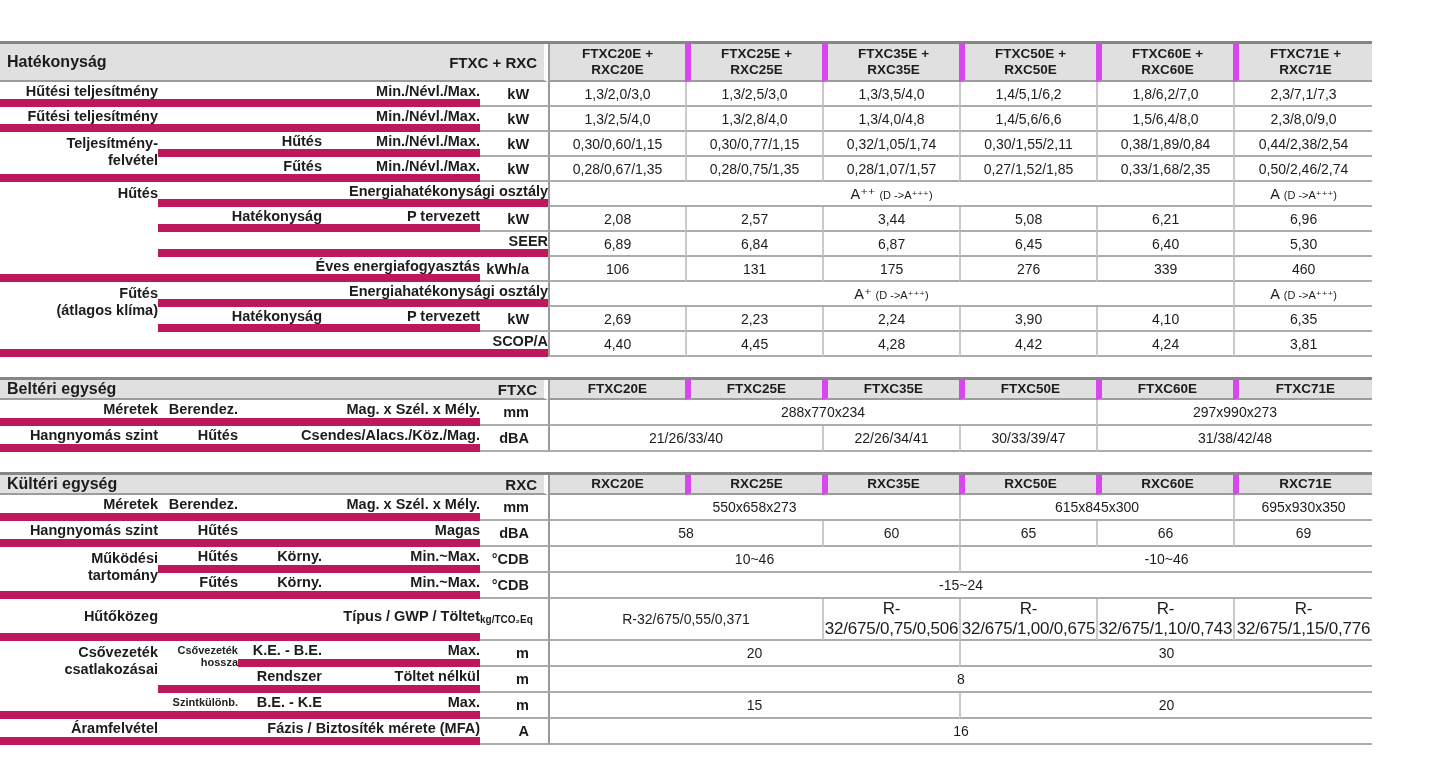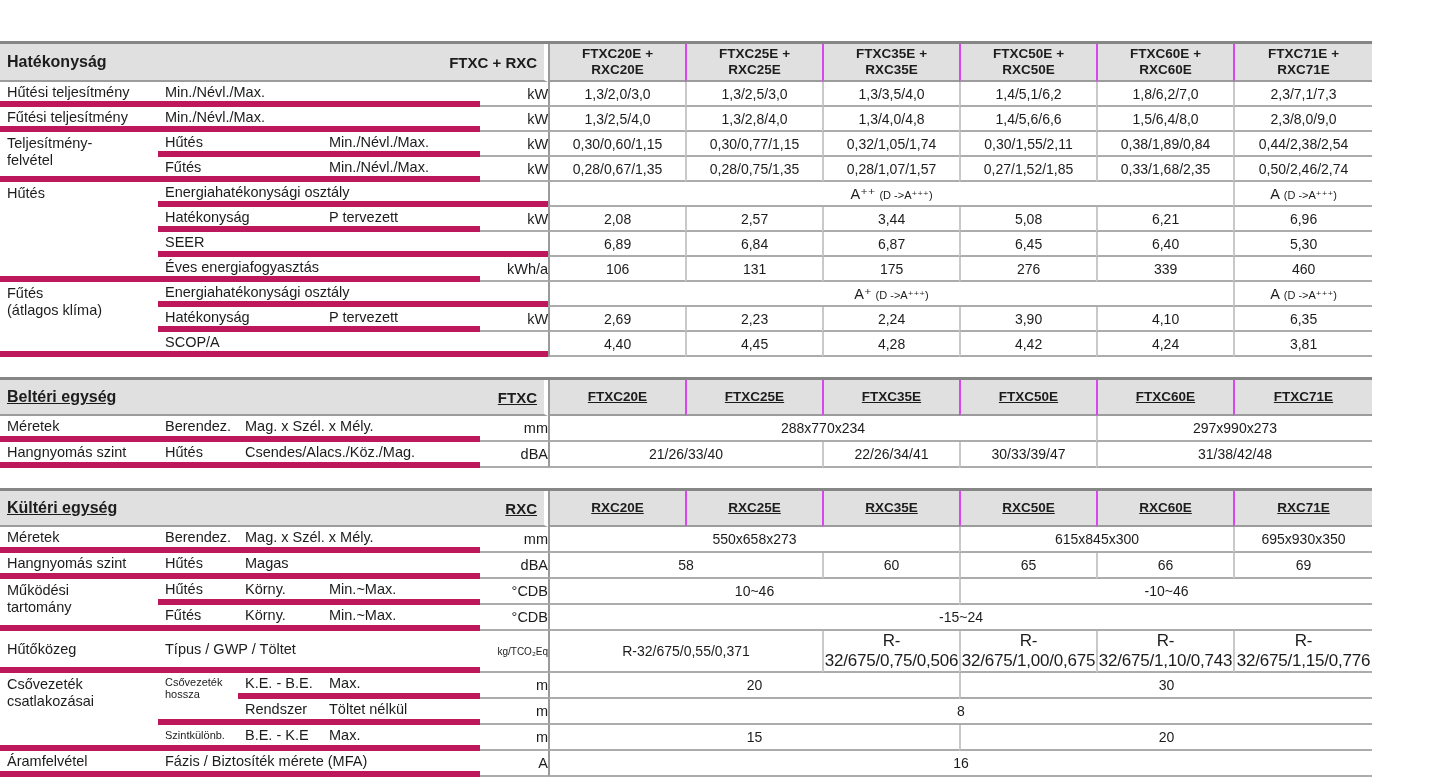--- a/index.html
+++ b/index.html
@@ -24,33 +24,33 @@
     background: #e0e0e0; border-bottom: 2px solid #9c9c9c;
     border-right: 4px solid #ffffff;
   }
   .band-inner { display: flex; justify-content: space-between; align-items: center; padding: 0 7px; }
   .band-title { font-weight: bold; font-size: 16px; }
   .band-code  { font-weight: bold; font-size: 15px; }
 
   
   .col-h {
     background: #e0e0e0; border-bottom: 2px solid #9c9c9c;
-    border-left: 2px solid #d946ef;
+    border-left: 6px solid #d946ef;
     font-weight: bold; font-size: 13.5px; text-align: center; line-height: 1.18;
   }
   .col-h.first { border-left: 2px solid #9a9a9a; text-align: center; }
   #t-eff .band, #t-eff .col-h { height: 38px; }
-  #t-in .band, #t-in .col-h, #t-out .band, #t-out .col-h { height: 36px; text-decoration: underline; }
+  #t-in .band, #t-in .col-h, #t-out .band, #t-out .col-h { height: 20px; }
 
   
   #t-eff td { height: 25px; }
   #t-in td, #t-out td { height: 26px; }
 
-  td.lab  { font-size: 14.5px; text-align: left; padding-left: 7px; border-bottom: 6px solid #be185d; }
-  td.unit { font-size: 14.5px; text-align: right; padding-right: 0; border-bottom: 2px solid #acacac; }
+  td.lab  { font-size: 14.5px; text-align: right; padding-left: 7px; border-bottom: 8px solid #be185d; font-weight: bold; }
+  td.unit { font-size: 14.5px; text-align: right; padding-right: 19px; border-bottom: 2px solid #acacac; font-weight: bold; }
   td.val  { font-size: 14px; text-align: center; border-bottom: 2px solid #acacac; border-left: 2px solid #c9c9c9; }
   td.val.first { border-left: 2px solid #9a9a9a; }
   td.top { vertical-align: top; padding-top: 3px; line-height: 1.18; }
   td.small-lab { font-size: 11px; line-height: 1.12; color: #222; }
   td.unit-small { font-size: 10px; }
   td.val-small { font-size: 17px; letter-spacing: -0.2px; }
   .ec-main { font-size: 14.5px; }
   .ec-scale { font-size: 11px; }
 </style>
 </head>

